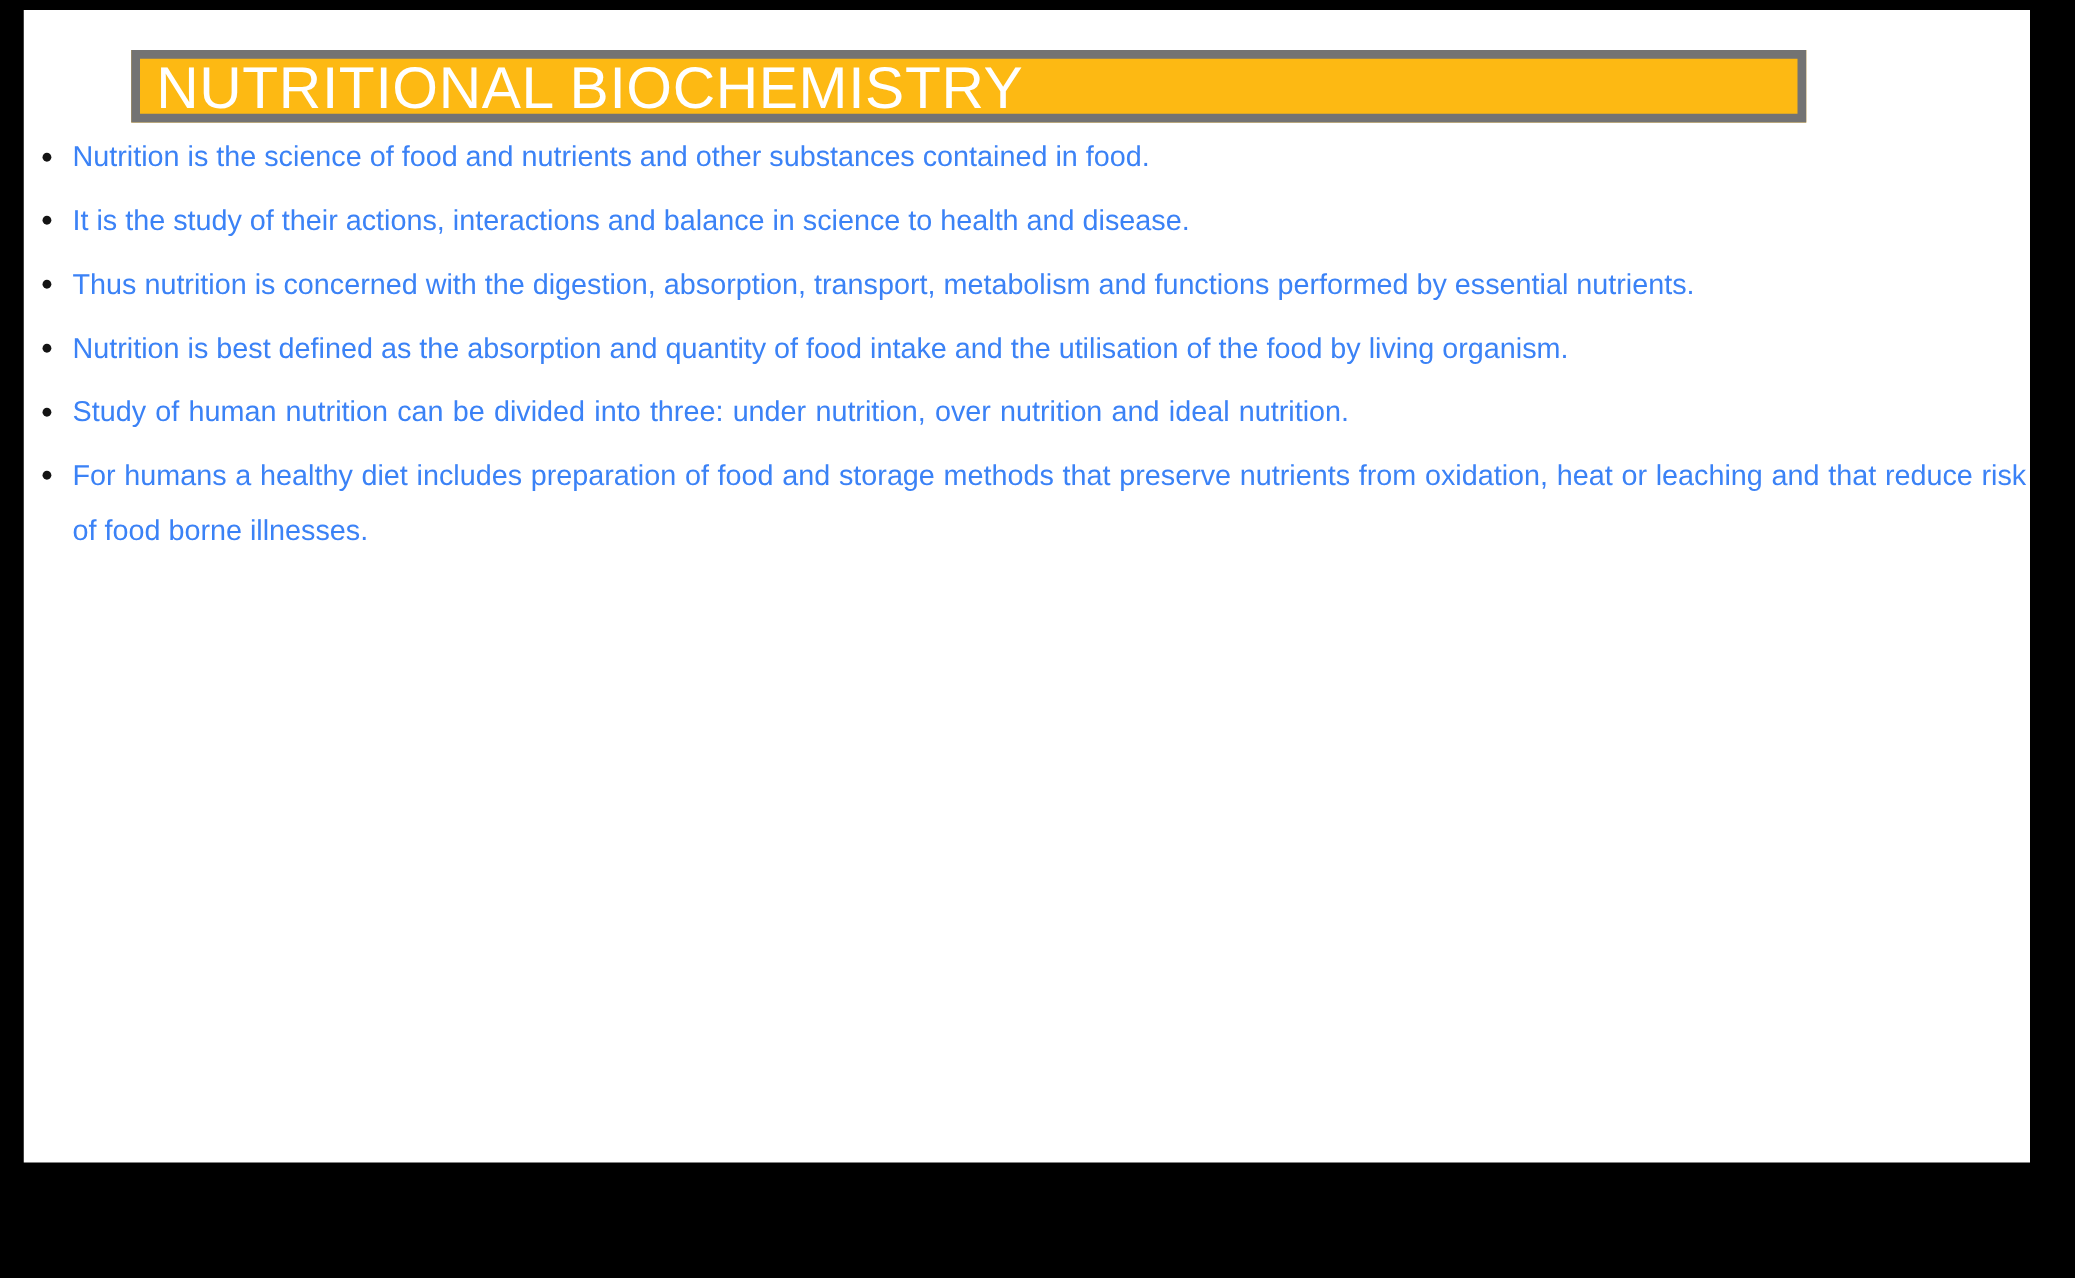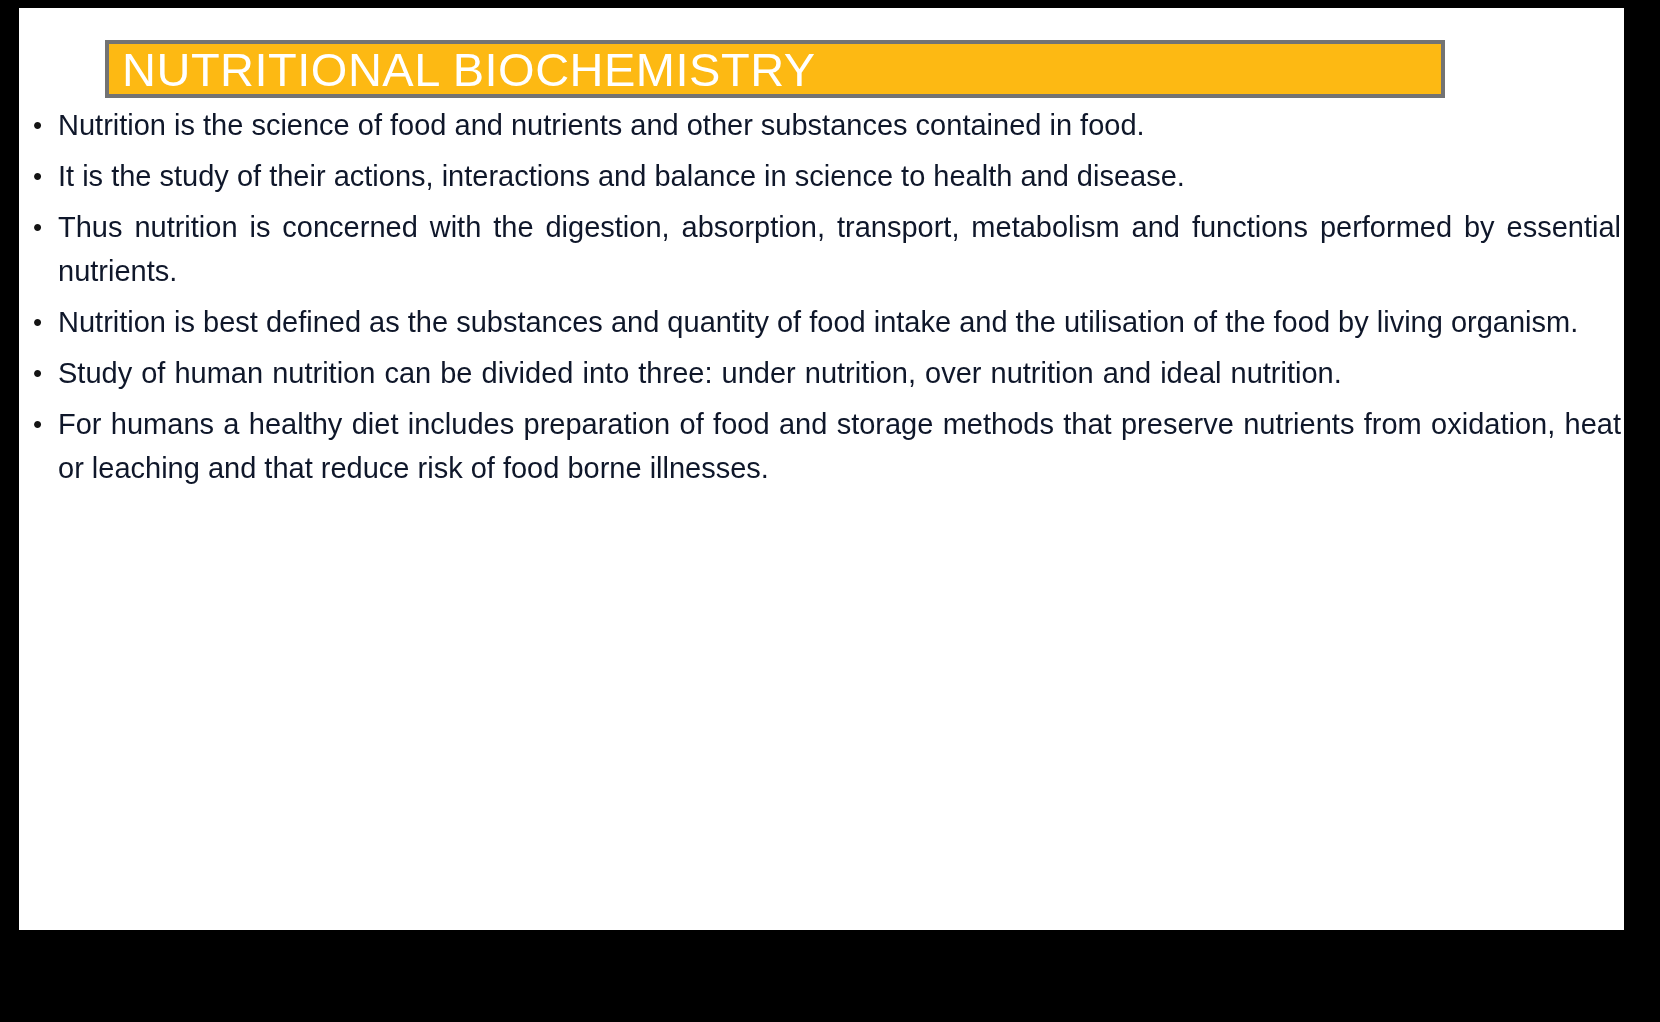--- a/index.html
+++ b/index.html
@@ -37,21 +37,21 @@
   }
 
   
   .title-banner {
     position: absolute;
     left: 86px;
     top: 32px;
     width: 1340px;
     height: 58px;
     background: #FDB913;
-    border: 4px solid #737373;
+    border: 7px solid #737373;
     box-sizing: border-box;
     display: flex;
     align-items: center;
   }
   .title-text {
     color: #ffffff;
     font-family: "Liberation Sans", sans-serif;
     font-size: 47px;
     line-height: 1;
     letter-spacing: 0.5px;
@@ -67,23 +67,23 @@
     top: 95px;
     width: 1605px;
     margin: 0;
     padding: 0;
     list-style: none;
   }
   .bullet-item {
     position: relative;
     margin: 0 0 7px 0;
     padding: 0 3px 0 39px;
-    color: #0f172a;
+    color: #3b82f6;
     font-family: "Liberation Sans", sans-serif;
-    font-size: 29px;
+    font-size: 23px;
     line-height: 44px;
     text-align: justify;
     text-justify: inter-word;
     word-spacing: 0px;
   }
   .bullet-item::before {
     content: "\2022";
     position: absolute;
     left: 14px;
     top: 0;
@@ -114,21 +114,21 @@
       <li class="bullet-item">
         <span class="para-text">Nutrition is the science of food and nutrients and other substances contained in food.</span>
       </li>
       <li class="bullet-item">
         <span class="para-text">It is the study of their actions, interactions and balance in science to health and disease.</span>
       </li>
       <li class="bullet-item">
         <span class="para-text">Thus nutrition is concerned with the digestion, absorption, transport, metabolism and functions performed by essential nutrients.</span>
       </li>
       <li class="bullet-item">
-        <span class="para-text">Nutrition is best defined as the substances and quantity of food intake and the utilisation of the food by living organism.</span>
+        <span class="para-text">Nutrition is best defined as the absorption and quantity of food intake and the utilisation of the food by living organism.</span>
       </li>
       <li class="bullet-item wide-justify">
         <span class="para-text">Study of human nutrition can be divided into three: under nutrition, over nutrition and ideal nutrition.</span>
       </li>
       <li class="bullet-item">
         <span class="para-text">For humans a healthy diet includes preparation of food and storage methods that preserve nutrients from oxidation, heat or leaching and that reduce risk of food borne illnesses.</span>
       </li>
     </ul>
 
   </div>

